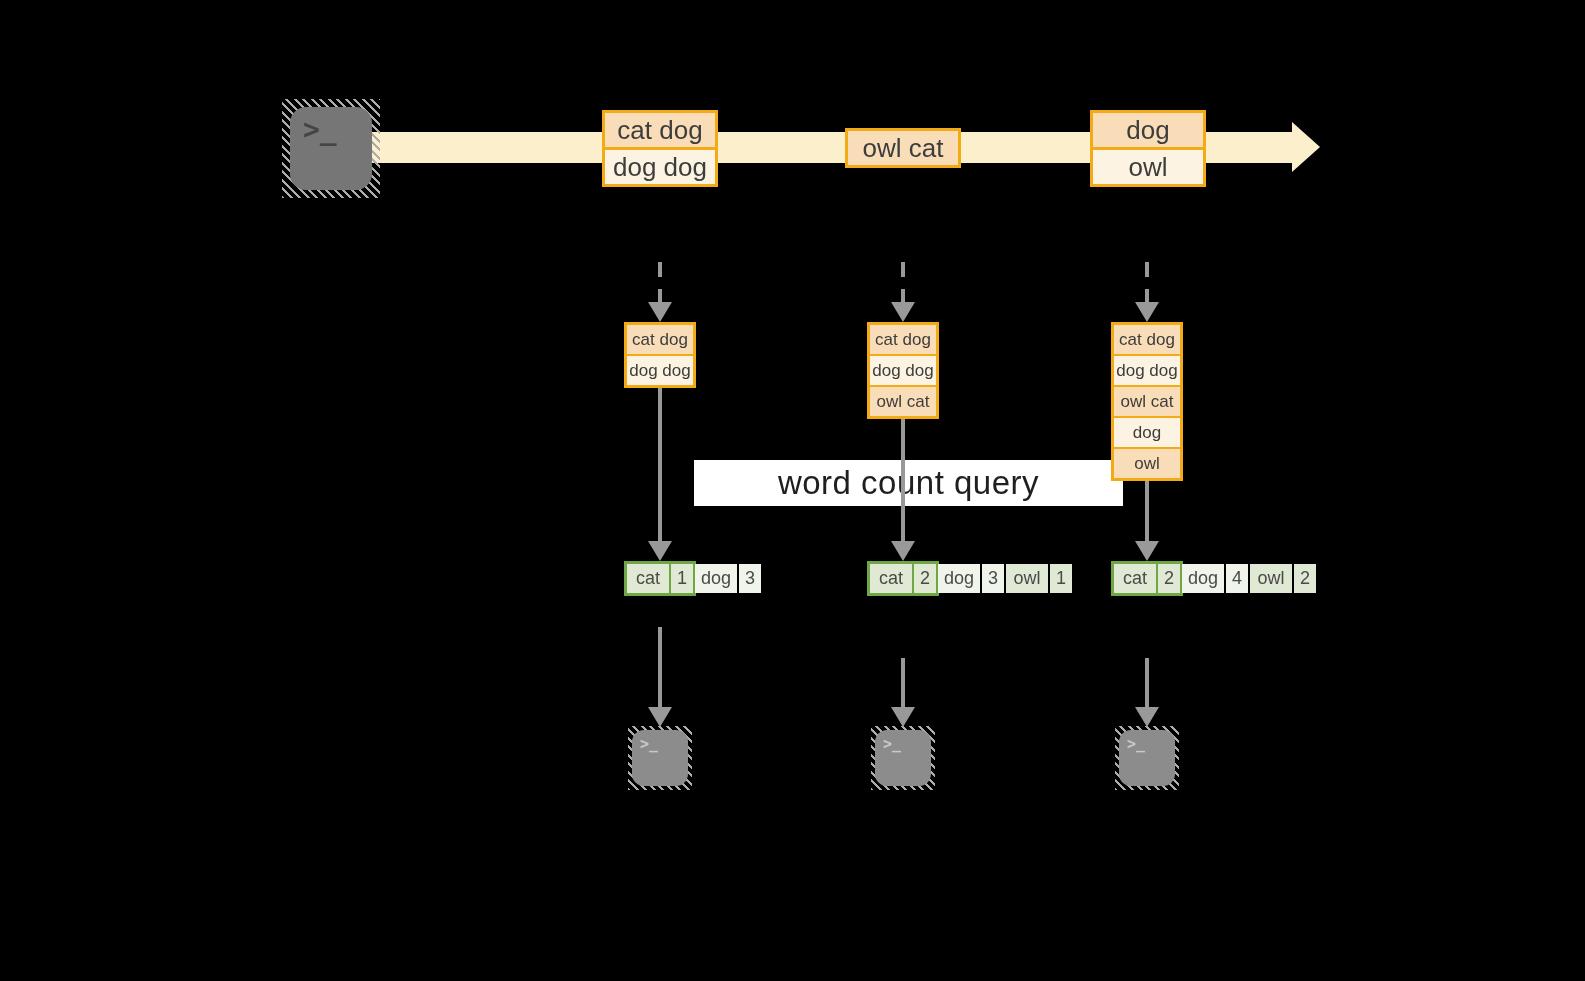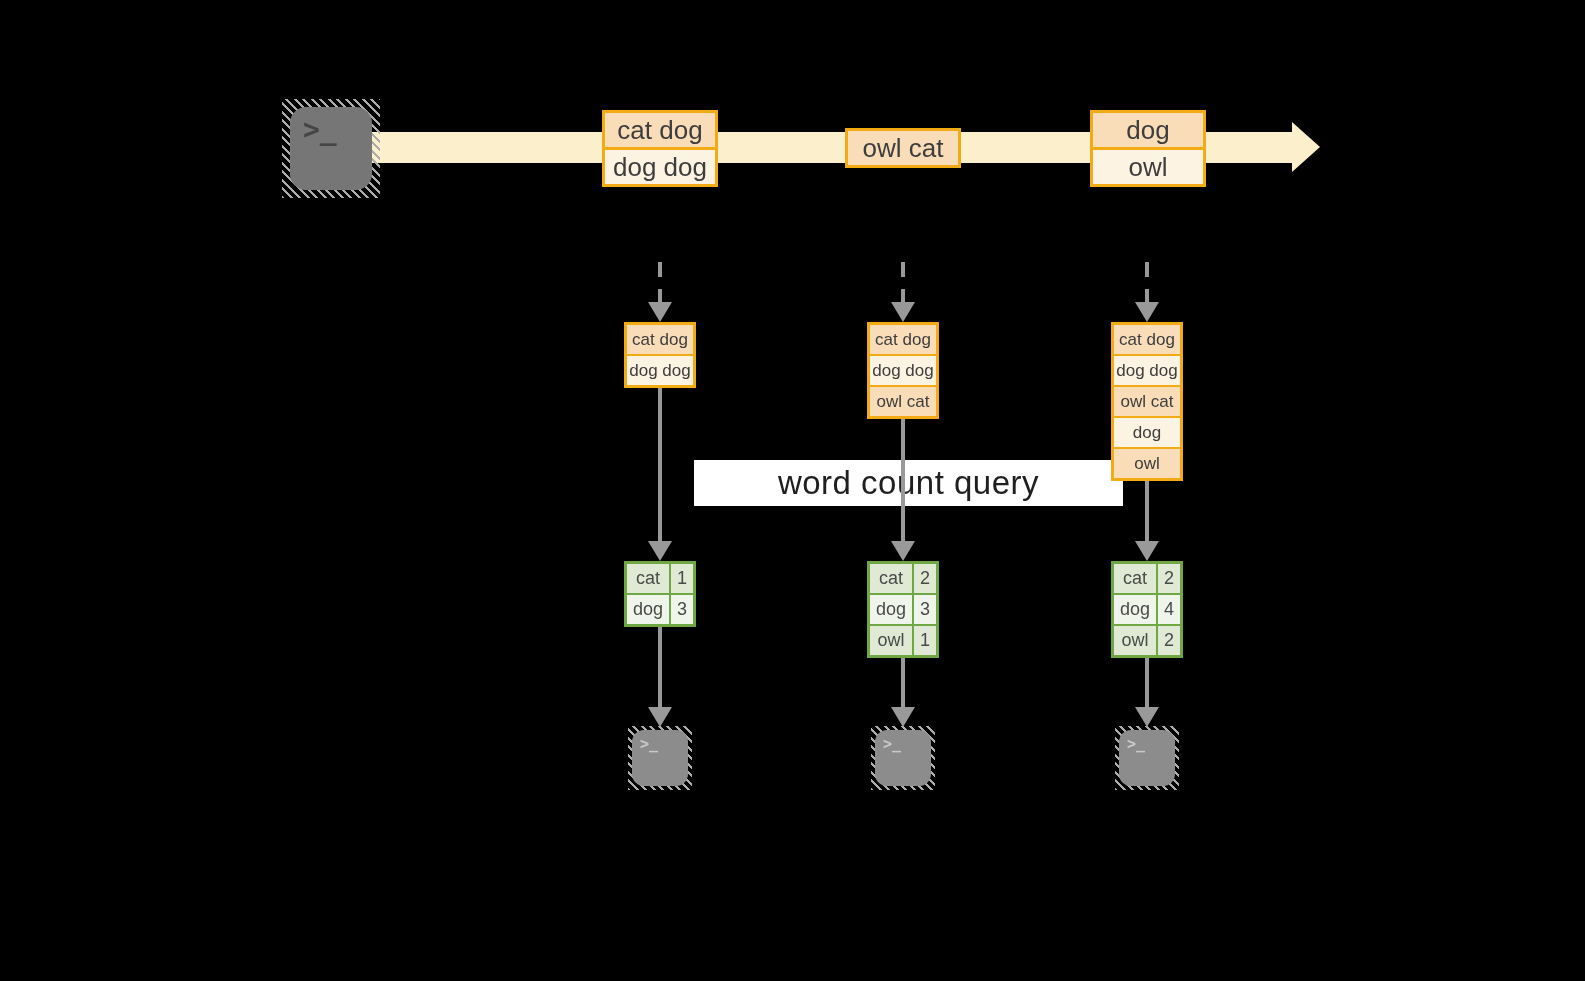--- a/index.html
+++ b/index.html
@@ -19,21 +19,21 @@
   .obox.batch{gap:3px;}
   .obox.acc{gap:2px;}
   .orow{display:flex;align-items:center;justify-content:center;color:#3d3d3d;}
   .batch .orow{height:34px;font-size:26px;}
   .acc .orow{height:29px;font-size:17px;}
   .row-peach{background:var(--peach,#f9dcb8);}
   .row-cream{background:var(--cream,#fdf3e2);}
 
   
   .gtable{border:3px solid var(--green,#6fa744);background:var(--green,#6fa744);
-          display:flex;flex-direction:column;gap:2px;box-sizing:border-box;}
+          display:flex;flex-direction:row;gap:2px;box-sizing:border-box;}
   .grow{display:flex;gap:2px;height:29px;}
   .gcell{display:flex;align-items:center;justify-content:center;
          font-size:18px;color:#4a4a4a;}
   .gword{width:42px;}
   .gnum{width:22px;}
   .g-sage{background:var(--sage,#dfe9d3);}
   .g-pale{background:var(--palegreen,#f0f5eb);}
 
   
   .shaft{width:4px;background:var(--arrow,#999);}

